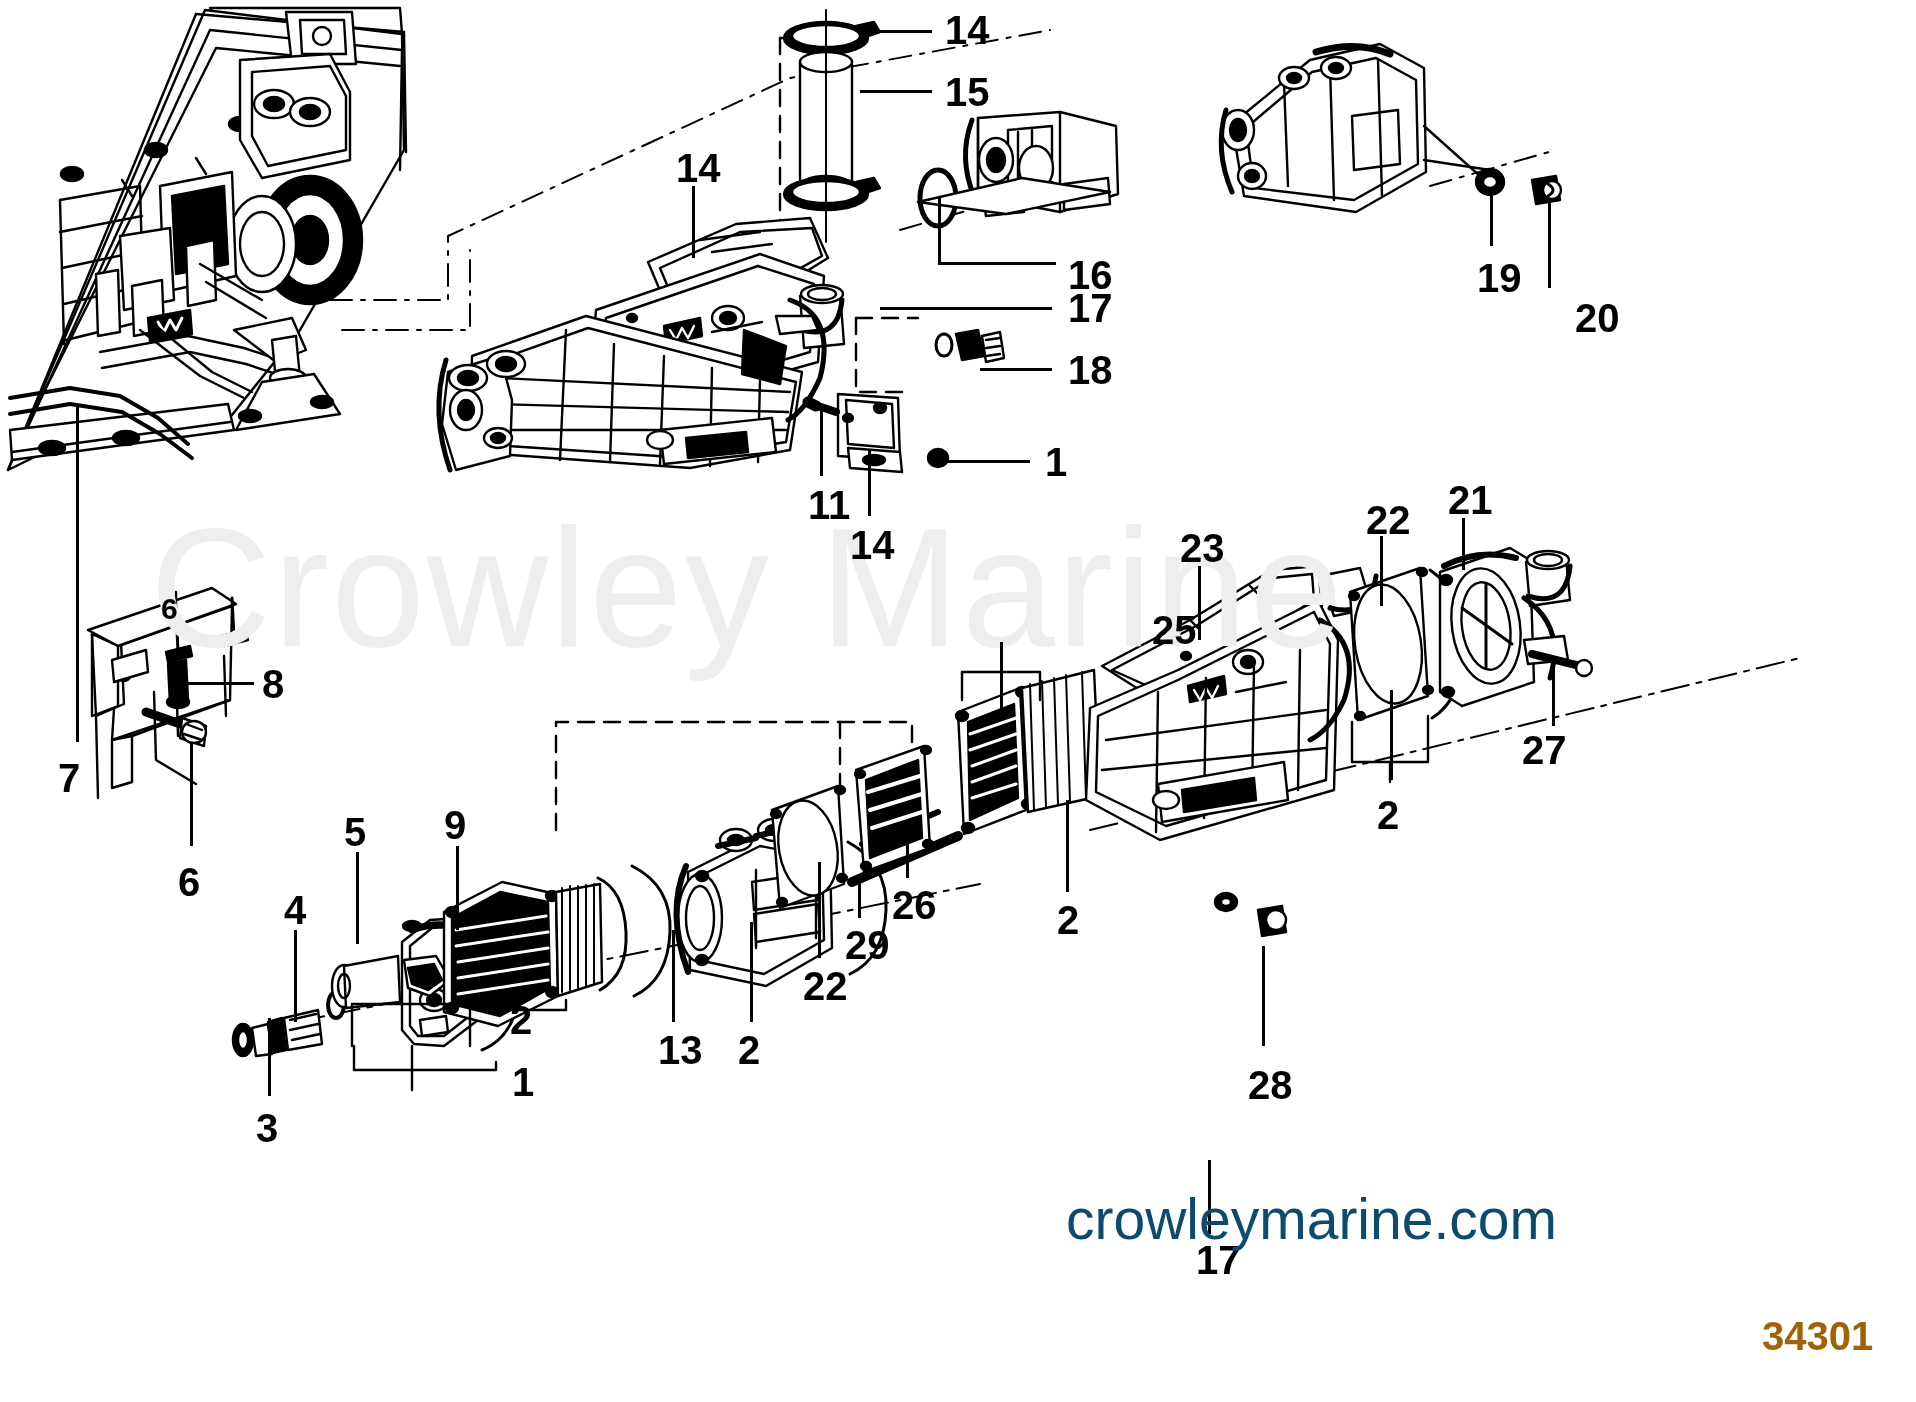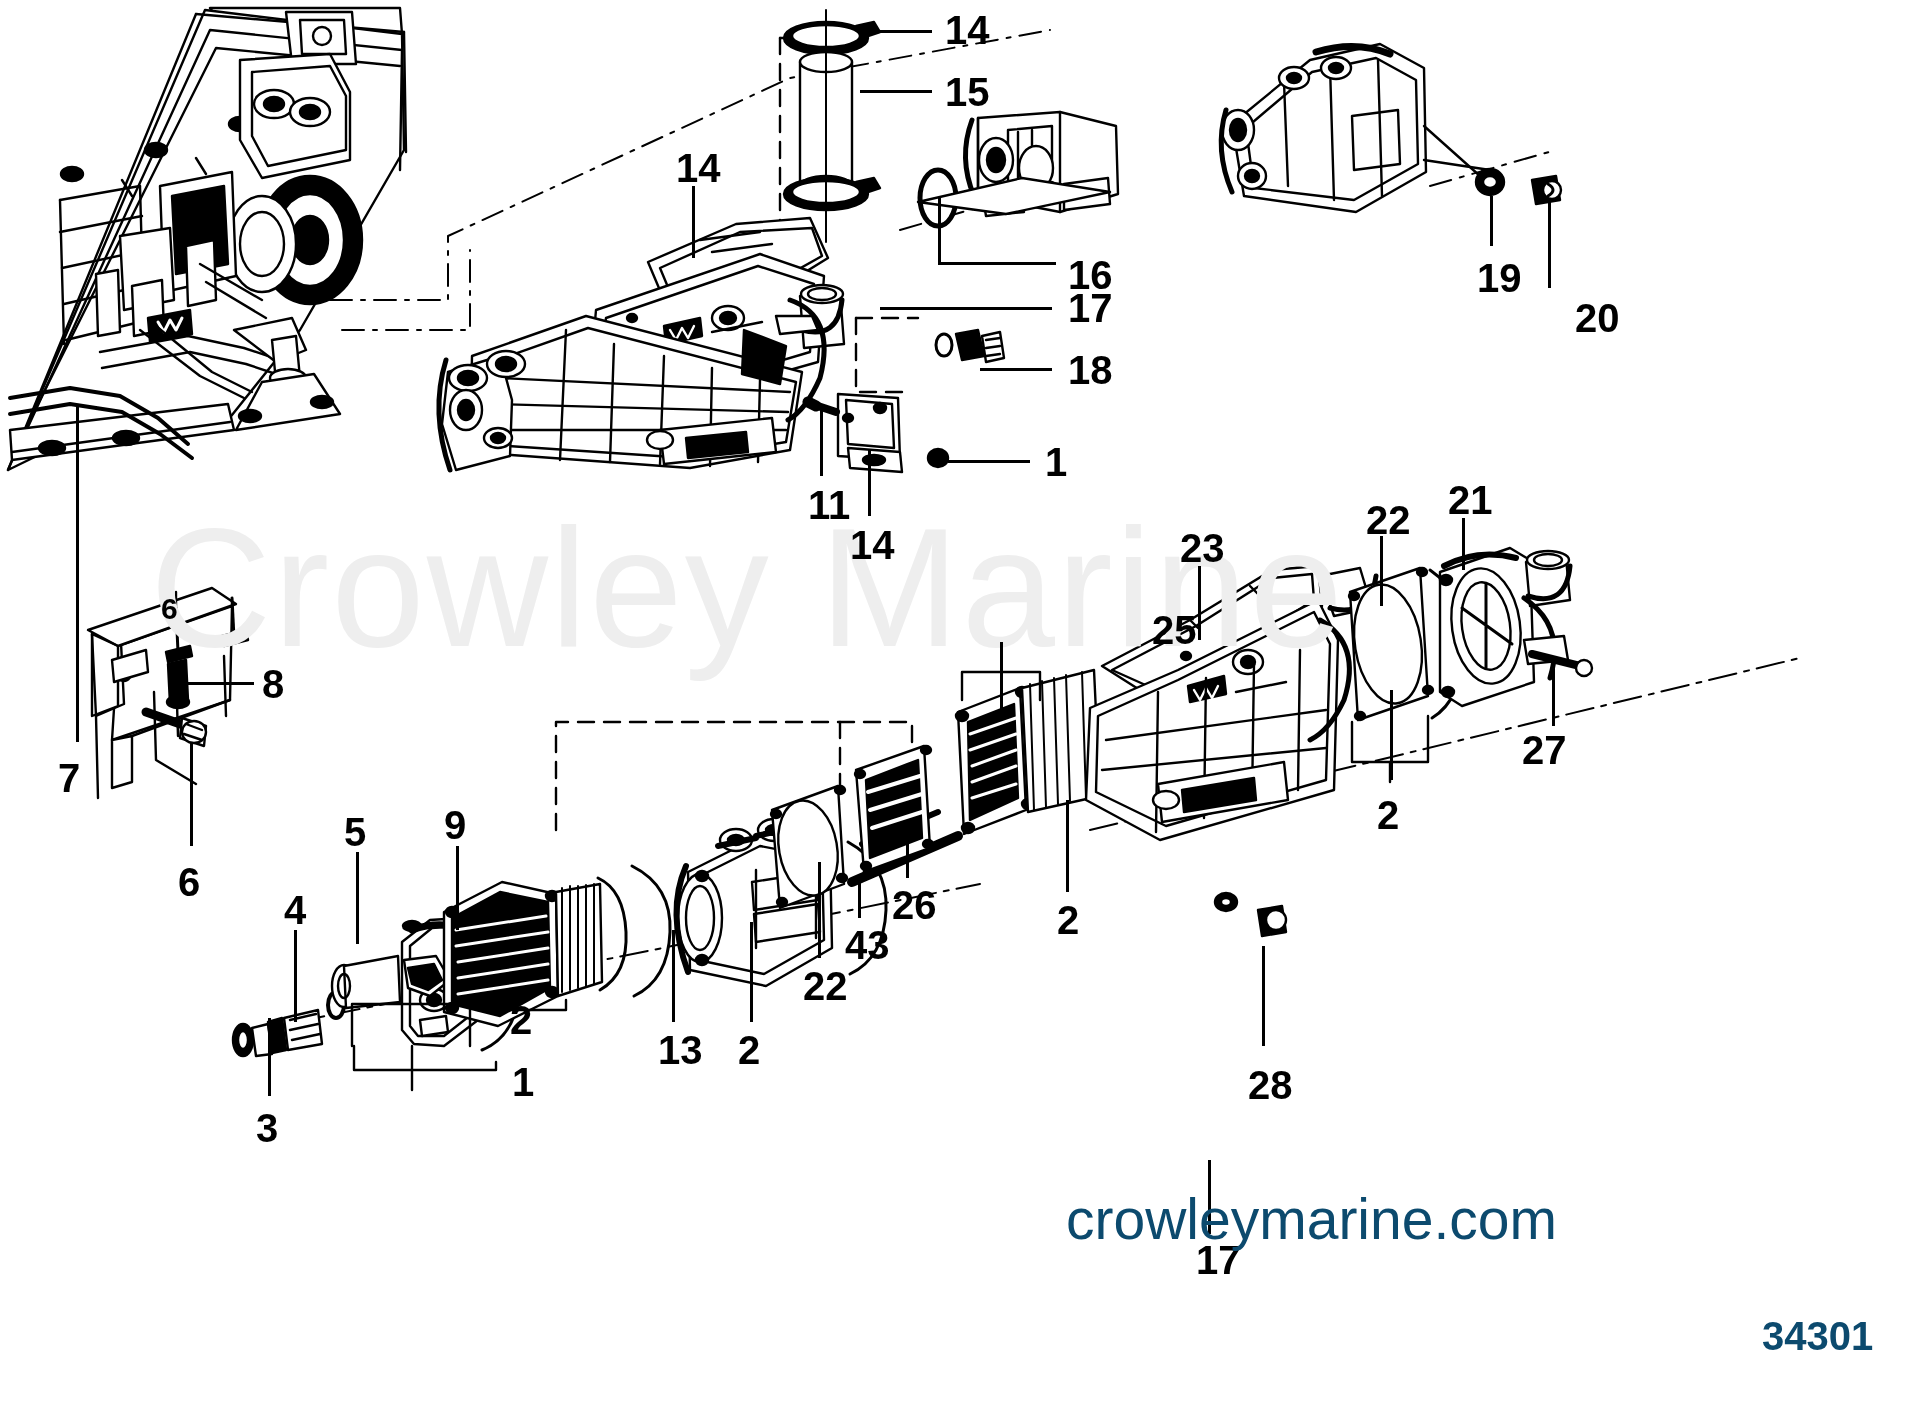--- a/index.html
+++ b/index.html
@@ -15,21 +15,21 @@
     color:#eeeeee;white-space:nowrap;user-select:none;
     font-family:"Liberation Sans", sans-serif;
   }
   .wm-foot{
     position:absolute;left:1066px;top:1186px;
     font-size:57px;color:#0c4a6e;white-space:nowrap;
     font-family:Liberation Sans, sans-serif;
   }
   .diag-no{
     position:absolute;left:1762px;top:1314px;
-    font-size:40px;font-weight:bold;color:#0c4a6e;white-space:nowrap;
+    font-size:40px;font-weight:bold;color:#a16207;white-space:nowrap;
   }
 
   
   .callout{
     position:absolute;
     font-size:40px;font-weight:bold;color:#000;line-height:1;
     white-space:nowrap;user-select:none;
   }
   
   .callout.inline{font-size:30px;font-weight:bold;}
@@ -560,21 +560,21 @@
       <div class="callout" style="left: 262px; top: 664px;">8</div>
       <div class="callout" style="left: 58px; top: 758px;">7</div>
       <div class="callout" style="left: 1522px; top: 730px;">27</div>
       <div class="callout" style="left: 1377px; top: 795px;">2</div>
       <div class="callout" style="left: 178px; top: 862px;">6</div>
       <div class="callout" style="left: 344px; top: 812px;">5</div>
       <div class="callout" style="left: 444px; top: 805px;">9</div>
       <div class="callout" style="left: 892px; top: 885px;">26</div>
       <div class="callout" style="left: 1057px; top: 900px;">2</div>
       <div class="callout" style="left: 284px; top: 890px;">4</div>
-      <div class="callout" style="left: 845px; top: 925px;">43</div>
+      <div class="callout" style="left: 845px; top: 925px;">29</div>
       <div class="callout" style="left: 803px; top: 966px;">22</div>
       <div class="callout" style="left: 658px; top: 1030px;">13</div>
       <div class="callout" style="left: 738px; top: 1030px;">2</div>
       <div class="callout" style="left: 510px; top: 1000px;">2</div>
       <div class="callout" style="left: 512px; top: 1062px;">1</div>
       <div class="callout" style="left: 1248px; top: 1065px; text-align: right;">28</div>
       <div class="callout" style="left: 256px; top: 1108px;">3</div>
       <div class="callout" style="left: 1196px; top: 1240px;">17</div>
     </div>
 

